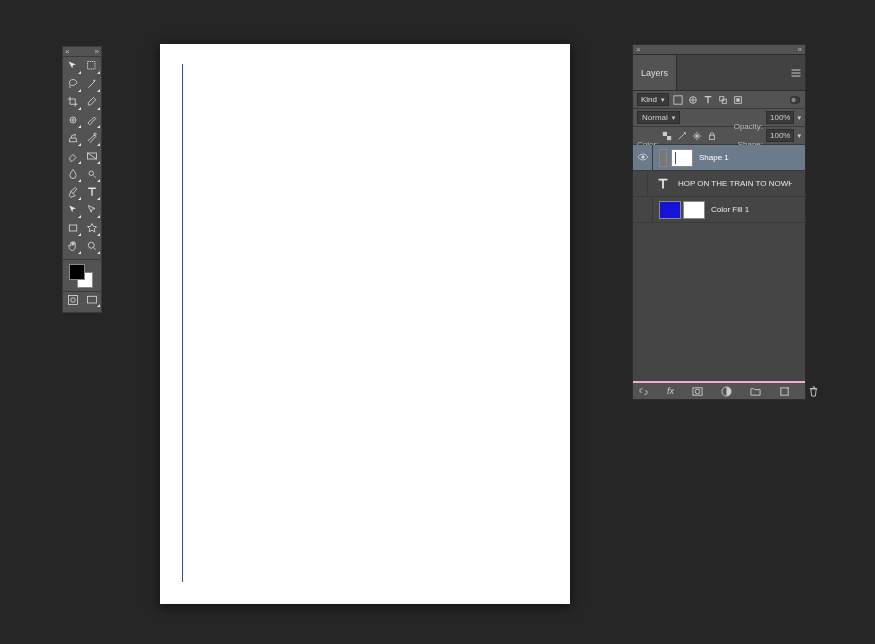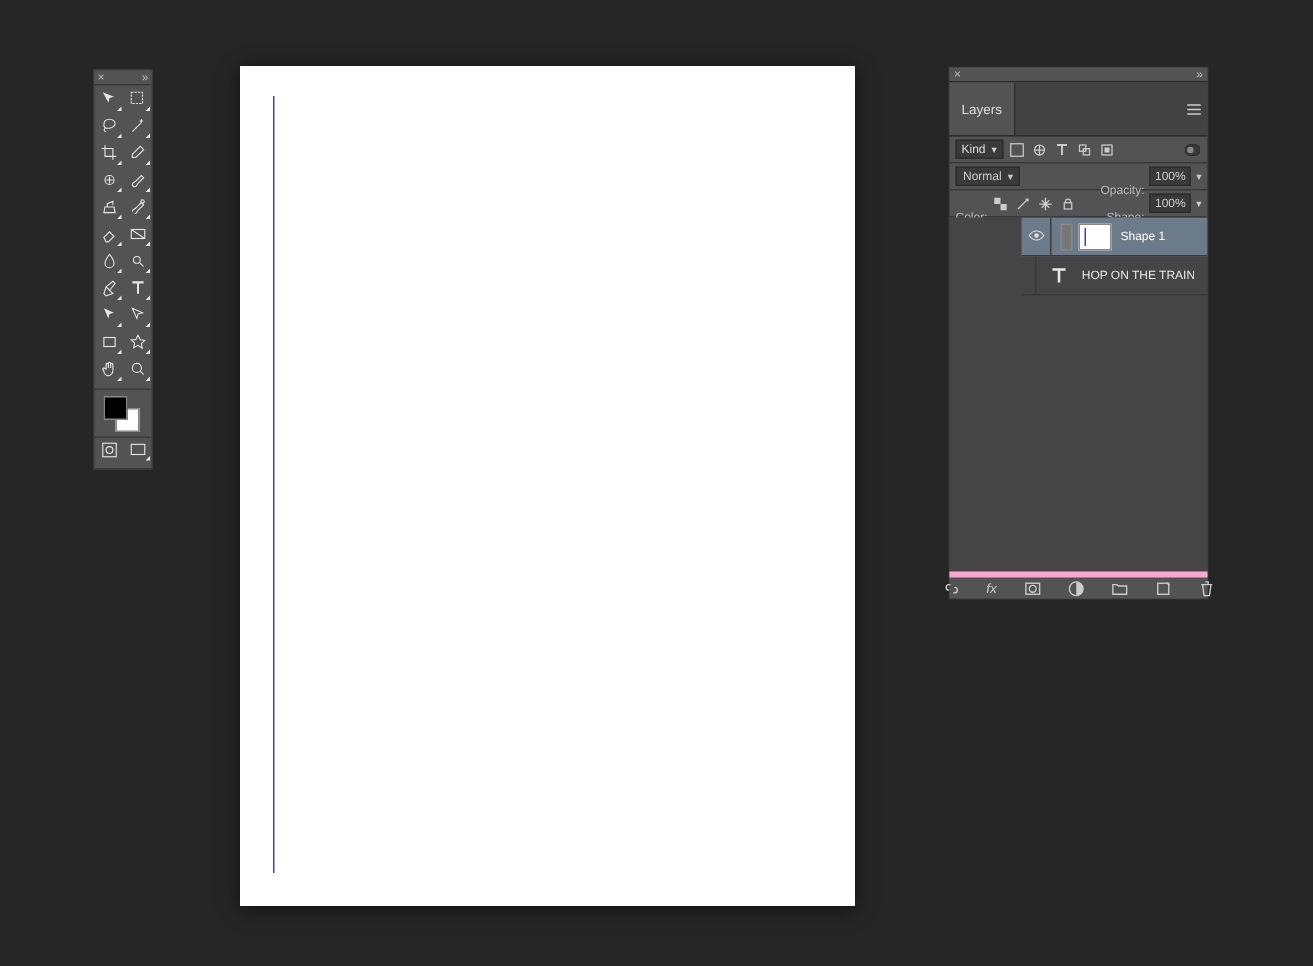--- a/index.html
+++ b/index.html
@@ -192,21 +192,20 @@
     overflow: auto;
   }
   .layer {
     height: 26px;
     border-bottom: 1px solid #3a3a3a;
     display: flex;
     align-items: center;
     font-size: 8px;
     color: #e8e8e8;
     cursor: pointer;
-    margin-left: 48px;
   }
   .layer.selected {
     background: #6c7b8a;
     color: #fff;
   }
   .vis-cell {
     width: 20px; height: 100%;
     border-right: 1px solid #3a3a3a;
     display:flex; align-items:center; justify-content:center;
   }
@@ -249,23 +248,23 @@
   .vector-mark {
     width: 8px; height: 18px;
     border:1px solid #888;
     background:#777;
     margin-right:2px;
     display:flex; align-items:center; justify-content:center;
   }
 
   .layers-footer {
     height: 18px;
-    border-top: 4px solid #f9a8d4;
+    border-top: 2px solid #f9a8d4;
     background: #535353;
-    display:flex; align-items:center; justify-content:center;
+    display:flex; align-items:center; justify-content:space-between;
     gap: 18px;
     padding: 0 5px;
   }
   .footer-icon { width:12px; height:12px; display:flex; align-items:center; justify-content:center; color:#ccc; cursor:pointer;}
   .footer-icon svg { width:11px; height:11px; }
   .chev { font-size:7px; color:#ccc; }
 </style>
 </head>
 <body>
 
@@ -561,20 +560,29 @@
         <div class="thumb-cell">
           <div class="thumb type">
             <svg viewBox="0 0 16 16">
               <path d="M3 3h10M8 3v10" stroke="currentColor" stroke-width="2"></path>
             </svg>
           </div>
         </div>
         <div class="layer-name">HOP ON THE TRAIN TO NOWHERE BABY</div>
         <div class="lock-slot"></div>
       </div>
+      <div class="layer">
+        <div class="vis-cell"></div>
+        <div class="thumb-cell">
+          <div class="thumb colorfill"></div>
+          <div class="thumb mask"></div>
+        </div>
+        <div class="layer-name">Color Fill 1</div>
+        <div class="lock-slot"></div>
+      </div>
     </div>
 
   <div class="layers-footer">
     <div class="footer-icon">
         <svg viewBox="0 0 12 12">
           <path d="M4 7a2 2 0 010-4h1M8 5a2 2 0 010 4H7" stroke="currentColor" fill="none"></path>
         </svg>
       </div>
     <div class="footer-icon">
         <span style="font-style:italic;font-size:9px">fx</span>

